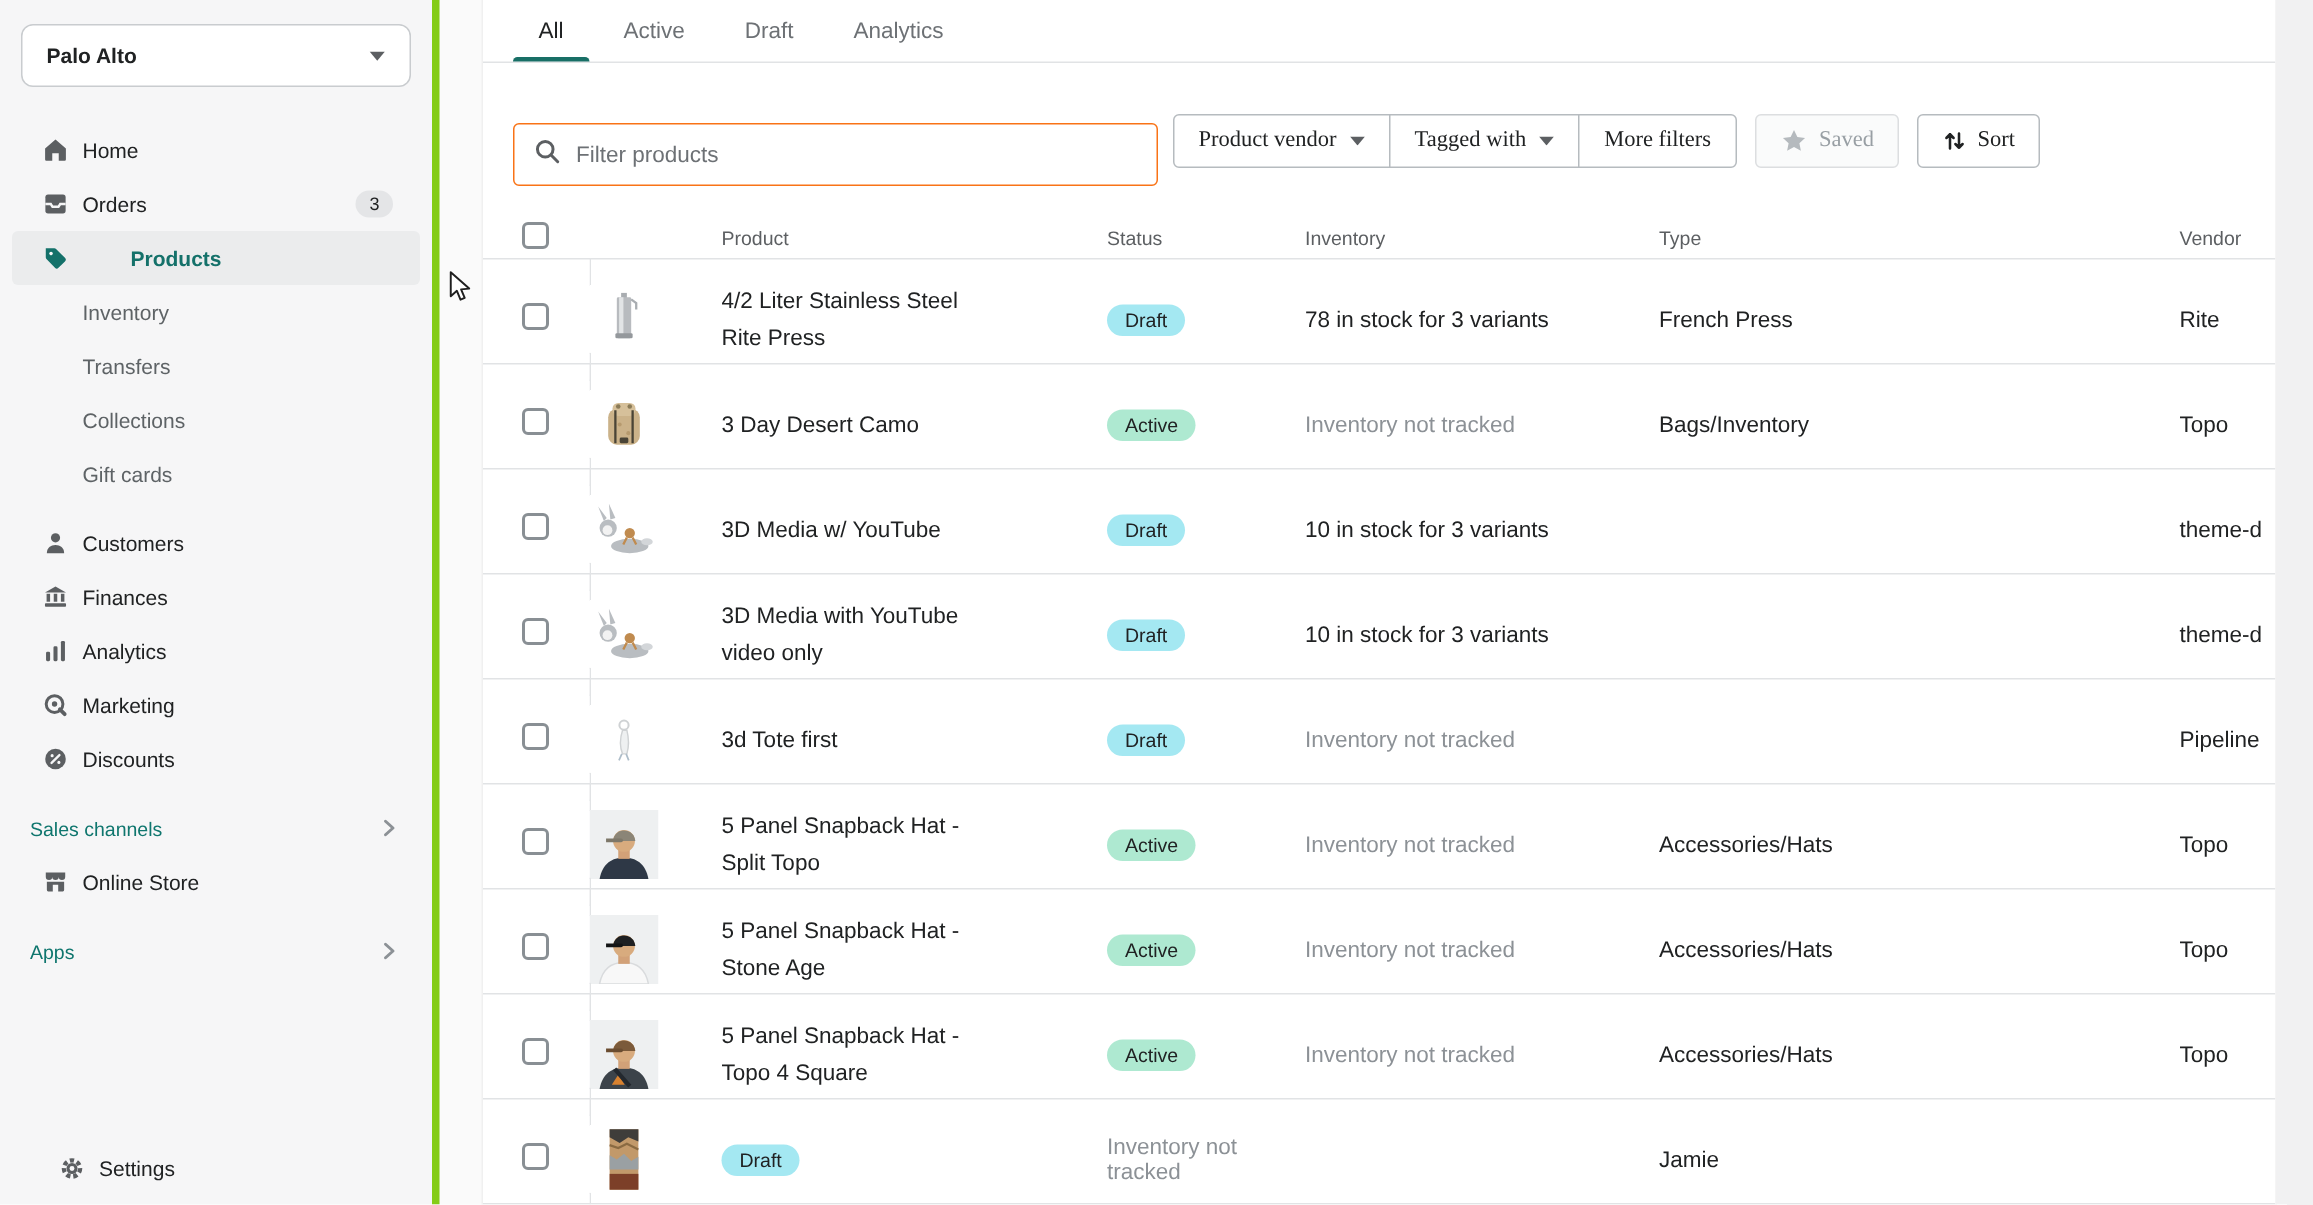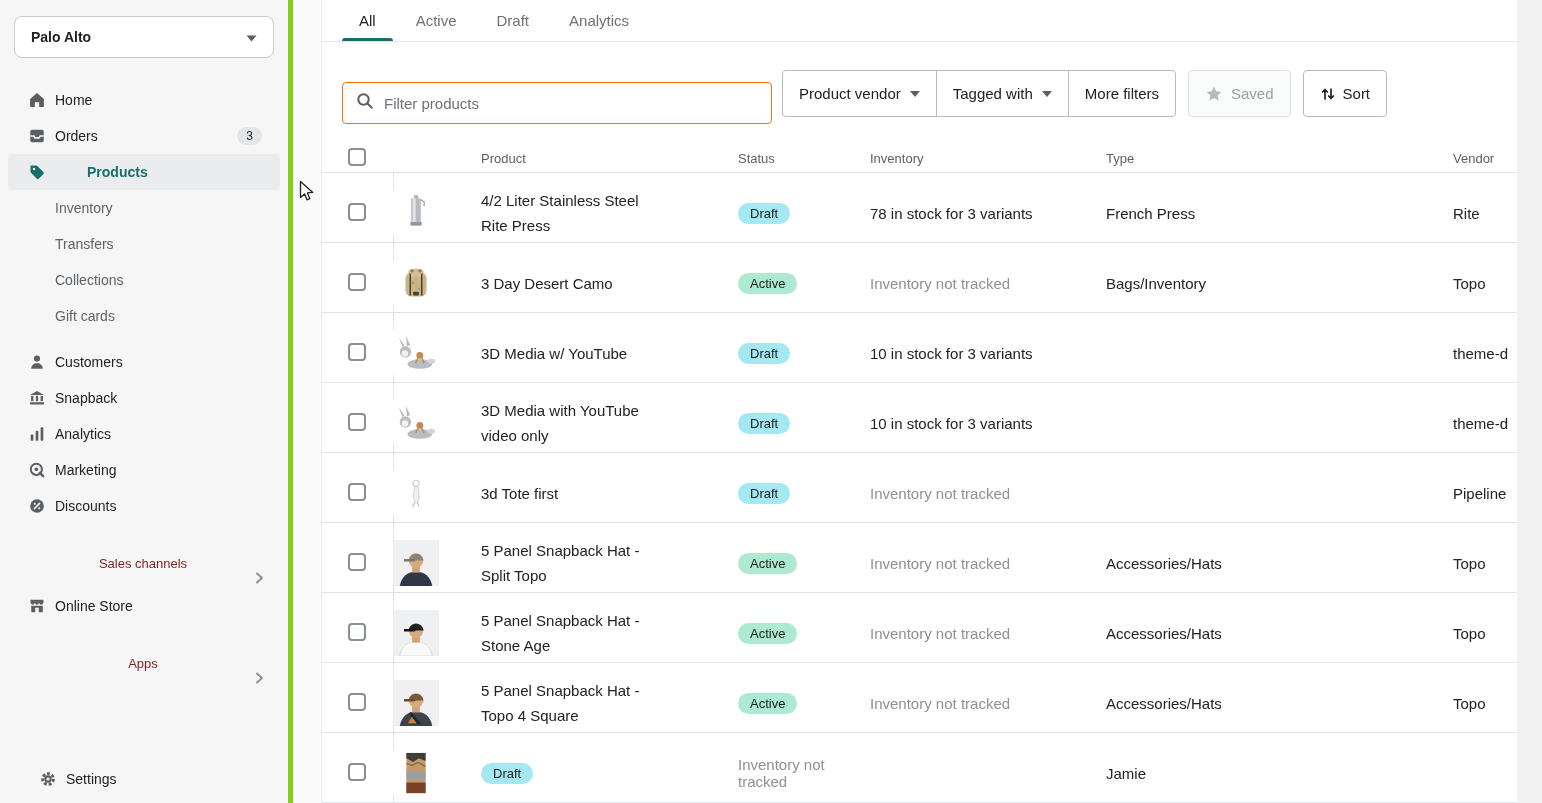--- a/index.html
+++ b/index.html
@@ -11,41 +11,41 @@
   .sidebar { width:293px; flex:0 0 293px; background:#f6f6f7; border-right:5px solid #84cc16; position:relative; padding-top:16px; }
   .store-selector { margin:0 14px 24px 14px; height:42px; background:#fff; border:1px solid #c9cccf; border-radius:8px; display:flex; align-items:center; justify-content:space-between; padding:0 16px; cursor:pointer; }
   .store-name { font-size:14px; font-weight:700; color:#202223; }
   .nav-item { display:flex; align-items:center; height:36px; margin:0 8px; padding-left:20px; padding-right:6px; border-radius:4px; font-size:14px; font-weight:500; color:#202223; cursor:pointer; }
   .nav-item .nav-icon { width:18px; height:18px; margin-right:9px; display:inline-flex; }
   .nav-item .nav-icon svg { width:18px; height:18px; }
   .nav-item.sub { padding-left:47px; font-weight:400; color:#5e6366; }
   .nav-item.selected { background:#ebeced; color:#14716a; font-weight:600;gap:32px; }
   .nav-item.gap { margin-top:10px; }
   .count-badge { margin-left:auto; margin-right:12px; background:#e4e5e7; color:#202223; font-size:12px; font-weight:400; border-radius:10px; padding:2px 9px; line-height:1.2; }
-  .nav-section { display:flex; align-items:center; margin:32px 8px 4px 8px; padding:0 14px 0 12px; height:28px; font-size:13px; color:#7f1d1d; cursor:pointer;flex-direction:column; }
+  .nav-section { display:flex; align-items:center; margin:14px 8px 4px 8px; padding:0 14px 0 12px; height:28px; font-size:13px; color:#0f766e; cursor:pointer; }
   .nav-section .chev { margin-left:auto; display:inline-flex; }
   .settings-row { position:absolute; bottom:6px; left:11px; right:0; }
 
   
   .main { flex:1; display:flex; background:#fafafa; padding-left:29px; }
   .card { flex:1; background:#fff; display:flex; flex-direction:column; box-shadow:0 0 0 1px rgba(63,63,68,0.05); overflow:hidden; }
   .gutter { width:25px; flex:0 0 25px; background:#f1f1f2; }
 
   
   .tabs { height:46px; border-bottom:1px solid #e1e3e5; display:flex; align-items:stretch; padding:0 20px; }
   .tab { position:relative; display:flex; align-items:center; padding:12px 17px; margin-right:6px; font-size:15px; color:#6d7175; cursor:pointer; }
   .tab.active { color:#202223; font-weight:500; }
   .tab.active::after { content:""; position:absolute; left:0; right:0; bottom:0; height:3px; background:#186f66; border-radius:3px 3px 0 0; }
 
   
   .filterbar { display:flex; align-items:center; padding:21px 20px 21px 20px; }
   .searchbox { flex:0 0 430px; height:42px; border:1px solid #f97316; border-radius:4px; display:flex; align-items:center; padding:0 12px; background:#fff;margin-top:19px; }
   .searchbox input { border:none; outline:none; flex:1; font-size:15px; font-family:inherit; color:#202223; background:transparent; margin-left:9px; }
   .searchbox input::placeholder { color:#6d7175; }
-  .btn { height:47px; background:#fff; border:1px solid #b6bbbf; border-radius:4px; font-size:15px; font-family:Liberation Sans, sans-serif; color:#202223; display:inline-flex; align-items:center; padding:0 16px; cursor:pointer; white-space:nowrap; }
+  .btn { height:36px; background:#fff; border:1px solid #b6bbbf; border-radius:4px; font-size:15px; font-family:Liberation Serif, serif; color:#202223; display:inline-flex; align-items:center; padding:0 16px; cursor:pointer; white-space:nowrap; }
   .btn .caret { margin-left:9px; display:inline-flex; }
   .btn-group { display:flex; margin-left:10px; }
   .btn-group .btn { border-radius:0; }
   .btn-group .btn:first-child { border-radius:4px 0 0 4px; }
   .btn-group .btn:last-child { border-radius:0 4px 4px 0; }
   .btn-group .btn + .btn { margin-left:-1px; }
   .btn.saved { margin-left:12px; background:#fafbfb; border-color:#dcdee0; color:#989fa4; cursor:default; }
   .btn.saved .star { margin-right:8px; display:inline-flex; }
   .btn.sort { margin-left:12px; }
   .btn.sort .sort-ic { margin-right:7px; display:inline-flex; }
@@ -137,21 +137,21 @@
         <div class="nav-item">
           <span class="nav-icon">
             <svg viewBox="0 0 20 20">
               <path d="M10 2.2 L17.8 6.6 H2.2 Z" fill="#5c5f62"></path>
               <rect x="3.4" y="7.6" width="2.6" height="5.9" fill="#5c5f62"></rect>
               <rect x="8.7" y="7.6" width="2.6" height="5.9" fill="#5c5f62"></rect>
               <rect x="14" y="7.6" width="2.6" height="5.9" fill="#5c5f62"></rect>
               <rect x="2.2" y="14.6" width="15.6" height="2.6" rx="0.6" fill="#5c5f62"></rect>
             </svg>
           </span>
-          <span>Snapback</span>
+          <span>Finances</span>
         </div>
         <div class="nav-item">
           <span class="nav-icon">
             <svg viewBox="0 0 20 20">
               <rect x="3" y="10.5" width="3" height="7" rx="1" fill="#5c5f62"></rect>
               <rect x="8.5" y="6.5" width="3" height="11" rx="1" fill="#5c5f62"></rect>
               <rect x="14" y="2.5" width="3" height="15" rx="1" fill="#5c5f62"></rect>
             </svg>
           </span>
           <span>Analytics</span>

